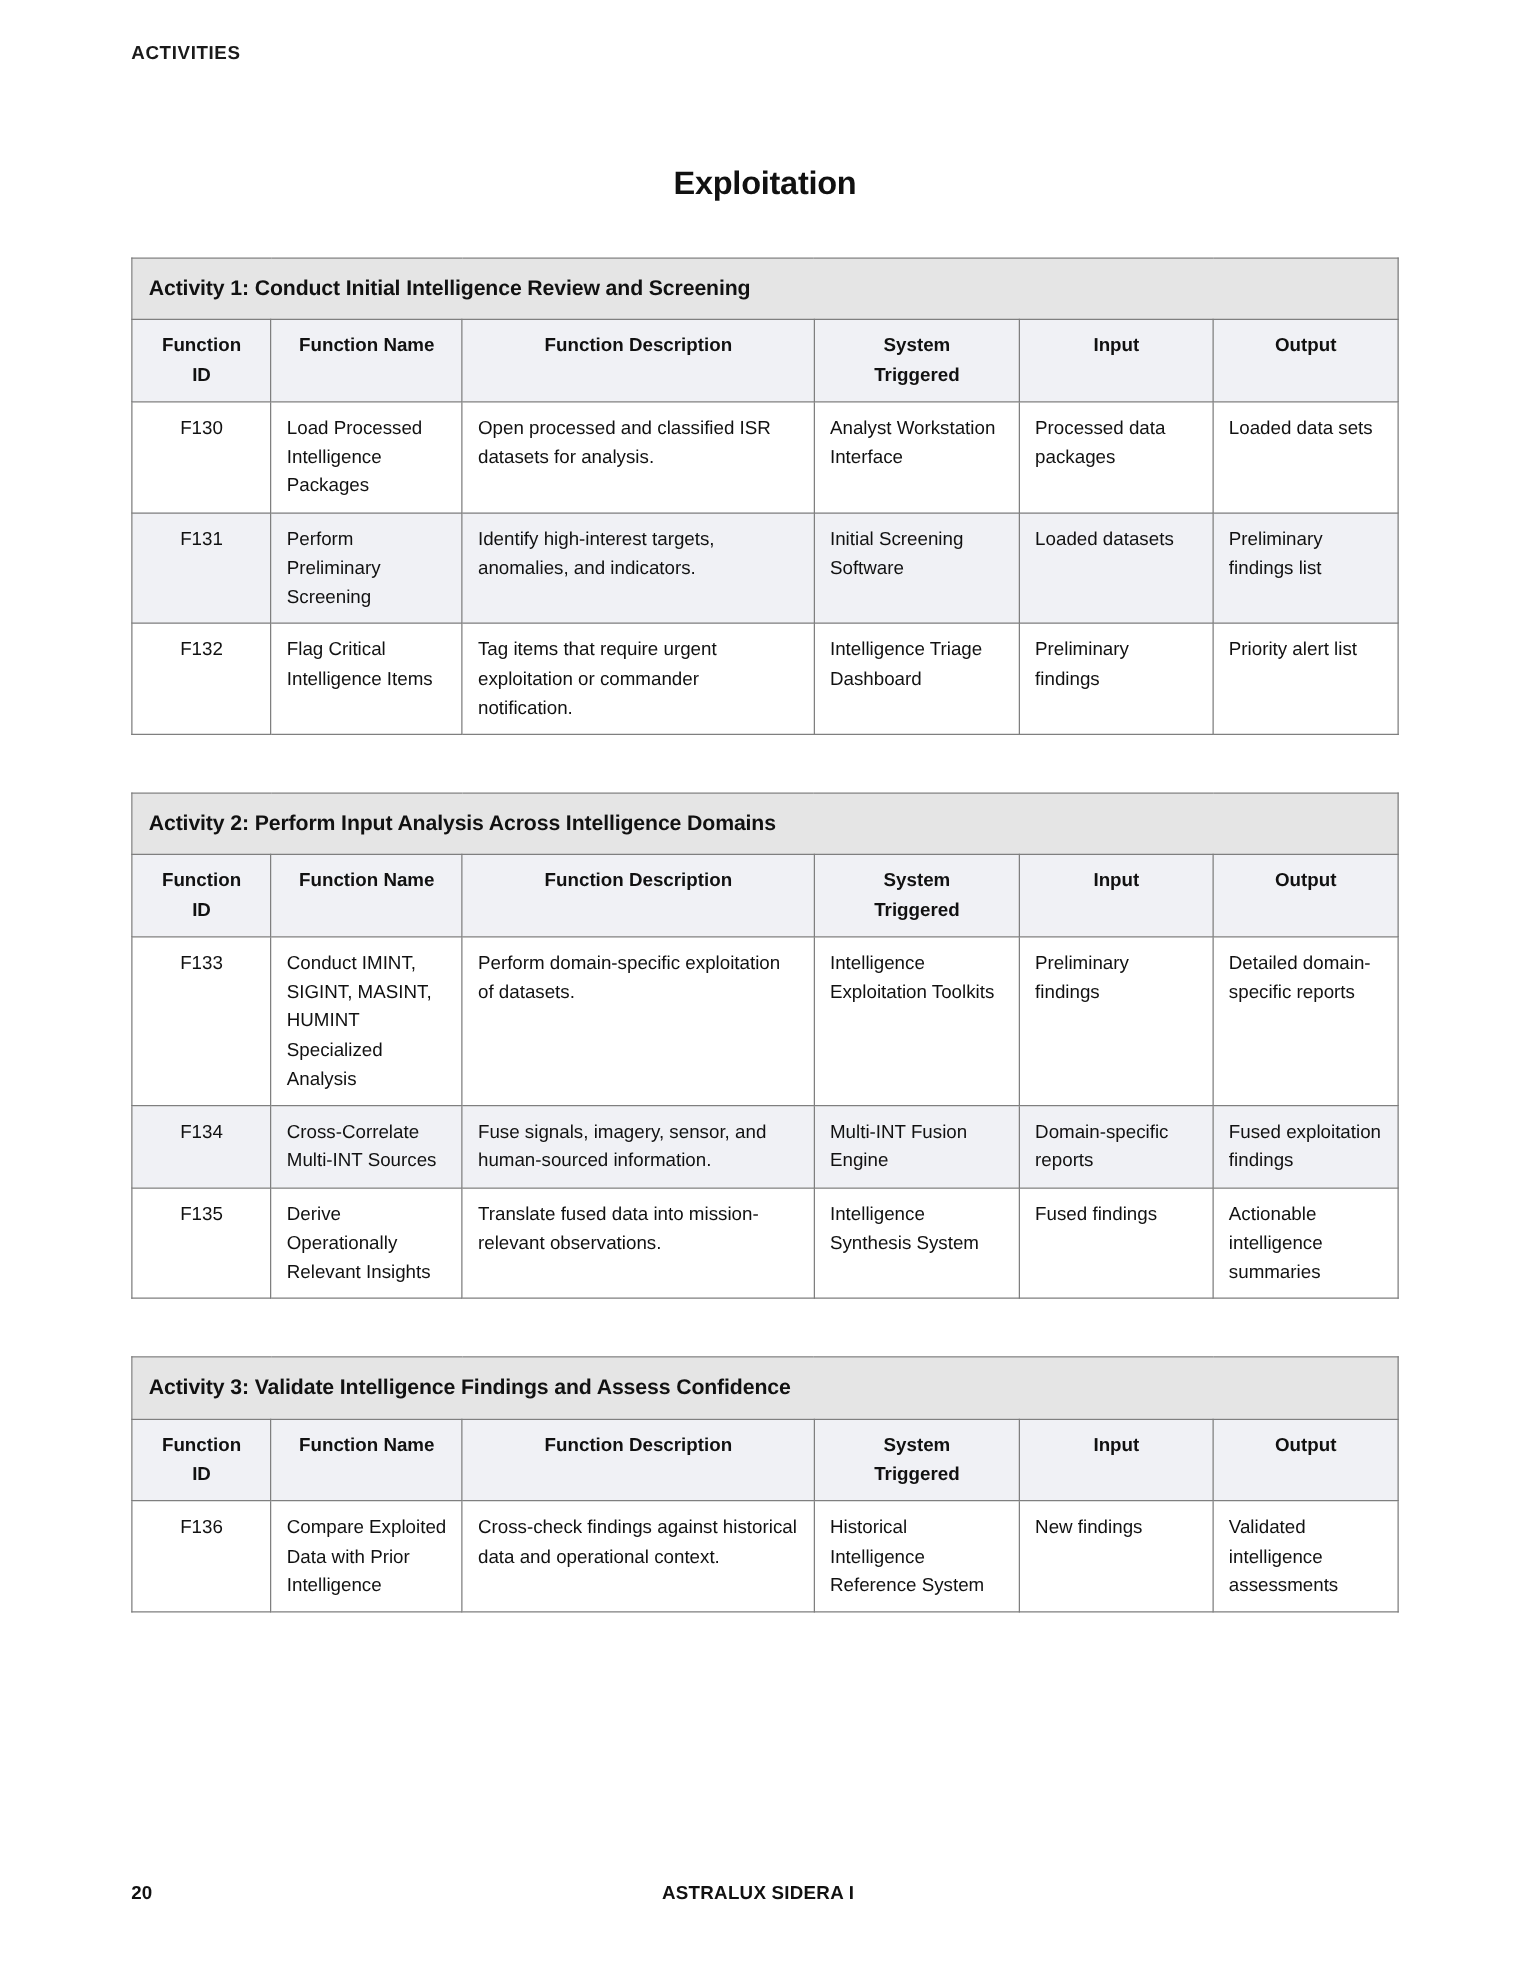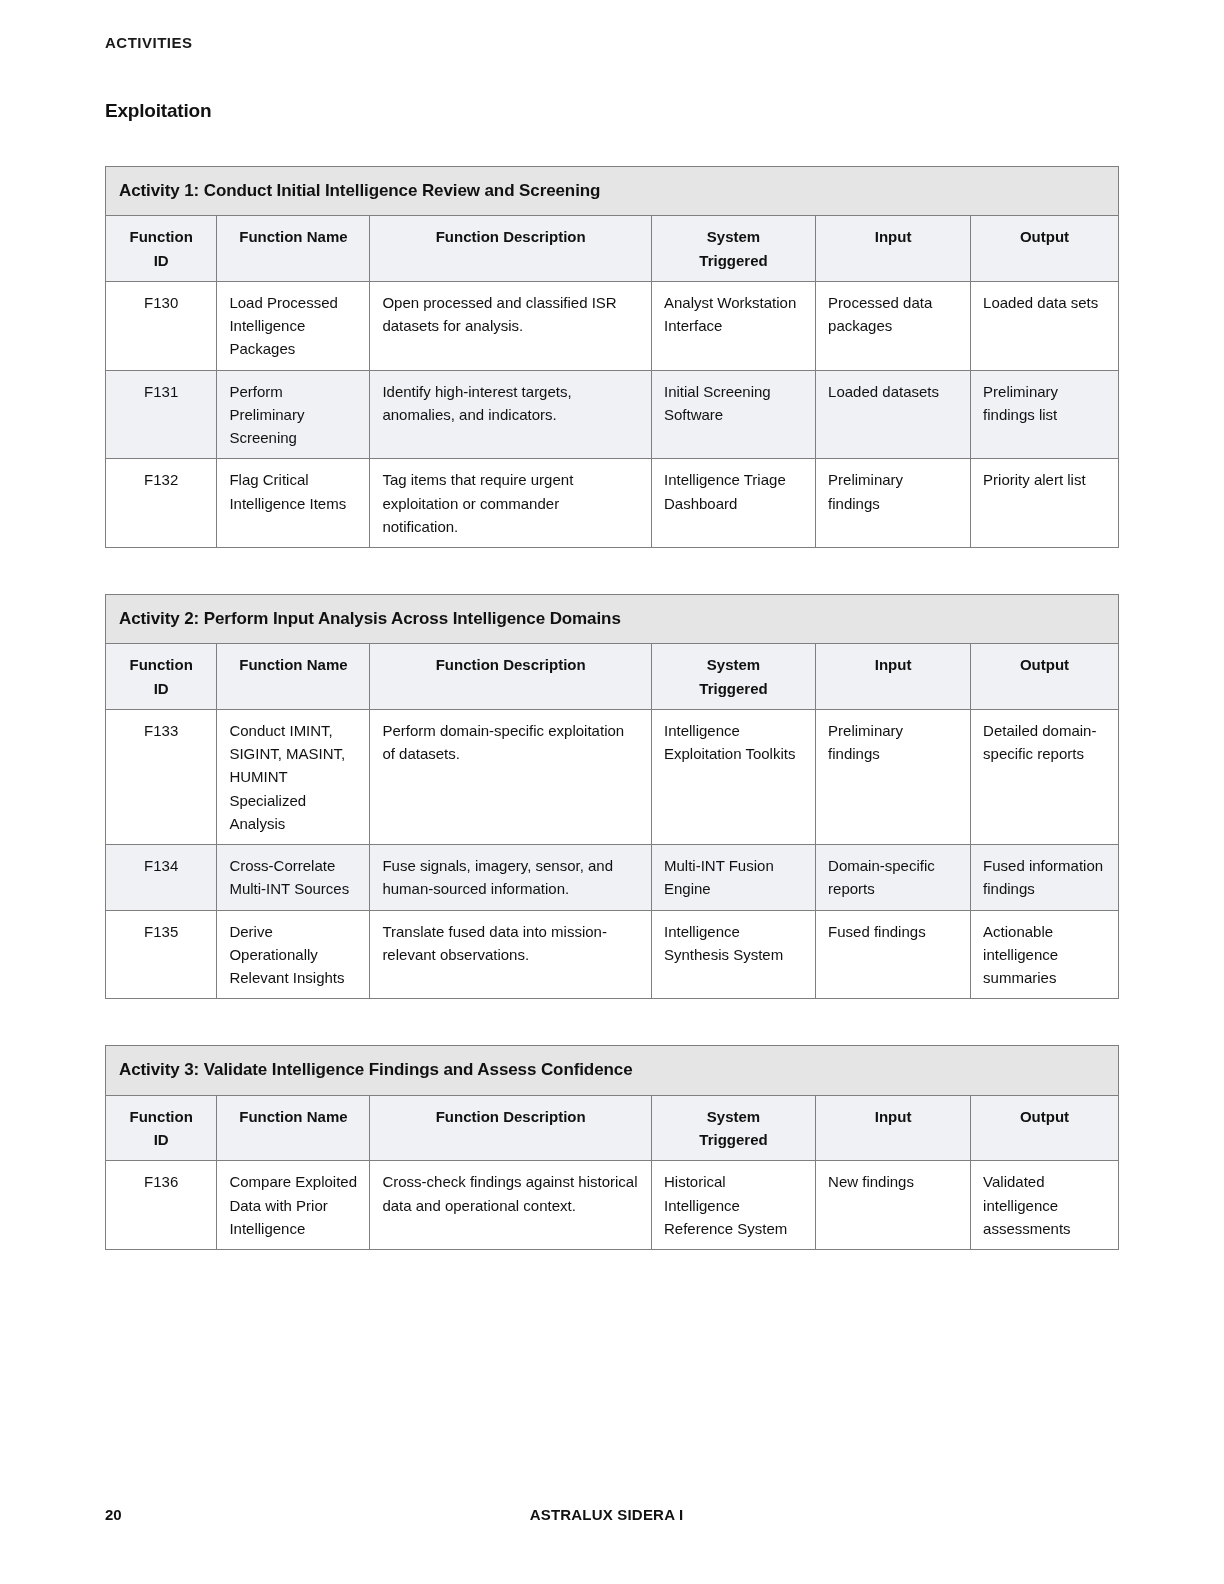--- a/index.html
+++ b/index.html
@@ -23,24 +23,25 @@
     margin:0 auto;
     padding-top:34px;
   }
   .eyebrow{
     font-size:15px;
     font-weight:bold;
     letter-spacing:0.5px;
     color:#1a1a1a;
   }
   h1.page-title{
-    margin-top:49px;
-    font-size:19px;
+    margin-top:80px;
+    font-size:26px;
     font-weight:bold;
     letter-spacing:-0.2px;
+    text-align:center;
   }
   .tables-wrap{margin-top:44px;}
   table.activity-table{
     width:100%;
     border-collapse:collapse;
     table-layout:fixed;
     margin-bottom:46px;
     font-size:15px;
   }
   table.activity-table th,
@@ -178,21 +179,21 @@
               <td class="col-3">Intelligence Exploitation Toolkits</td>
               <td class="col-4">Preliminary findings</td>
               <td class="col-5">Detailed domain-specific reports</td>
             </tr>
             <tr>
               <td class="col-0">F134</td>
               <td class="col-1">Cross-Correlate Multi-INT Sources</td>
               <td class="col-2">Fuse signals, imagery, sensor, and human-sourced information.</td>
               <td class="col-3">Multi-INT Fusion Engine</td>
               <td class="col-4">Domain-specific reports</td>
-              <td class="col-5">Fused information findings</td>
+              <td class="col-5">Fused exploitation findings</td>
             </tr>
             <tr>
               <td class="col-0">F135</td>
               <td class="col-1">Derive Operationally Relevant Insights</td>
               <td class="col-2">Translate fused data into mission-relevant observations.</td>
               <td class="col-3">Intelligence Synthesis System</td>
               <td class="col-4">Fused findings</td>
               <td class="col-5">Actionable intelligence summaries</td>
             </tr>
           </tbody>

